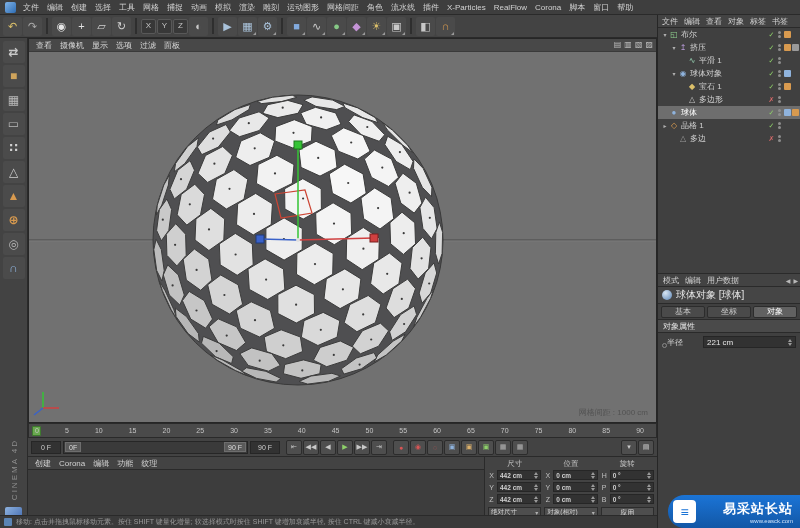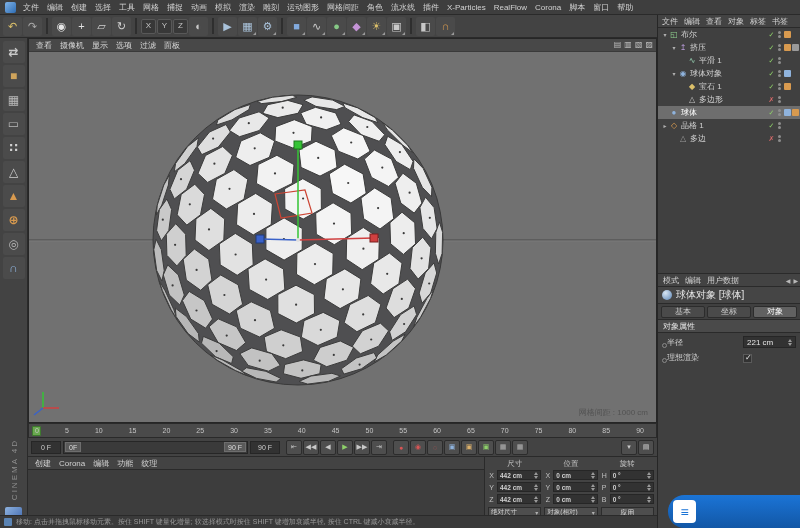--- a/index.html
+++ b/index.html
@@ -93,21 +93,21 @@
   .am-title{height:17px;display:flex;align-items:center;gap:4px;padding:0 4px;border-bottom:1px solid #2a2a2a;background:#454545;flex:none;}
   .sphere-ico{width:10px;height:10px;border-radius:50%;background:radial-gradient(circle at 35% 30%,#d6e4f2,#5b84b4);flex:none;}
   .am-title b{font-size:10px;color:#e6e6e6;font-weight:normal;}
   .am-tabs{height:16px;display:flex;align-items:center;gap:2px;padding:0 3px;border-bottom:1px solid #2a2a2a;flex:none;}
   .am-tab{flex:1;height:12px;background:#4a4a4a;border:1px solid #2c2c2c;display:flex;align-items:center;justify-content:center;color:#c8c8c8;border-radius:2px;}
   .am-tab.active{background:#616161;color:#fff;}
   .am-section{height:13px;display:flex;align-items:center;padding:0 5px;background:#4a4a4a;border-bottom:1px solid #2a2a2a;color:#e4e4e4;flex:none;}
   .afield{height:15px;display:flex;align-items:flex-end;padding:0 4px;gap:0;flex:none;}
   .adot{width:5px;height:5px;border:1px solid #8a8a8a;border-radius:50%;flex:none;}
   .alabel{width:36px;color:#cfcfcf;flex:none;white-space:nowrap;}
-  .aw{display:none;flex:1;min-width:0;margin-left:40px;}
+  .aw{display:none;flex:1;min-width:0;}
   .aw.show{display:flex;}
   .aw.stepper,.aw.dropdown{height:12px;background:#323232;border:1px solid #262626;align-items:center;padding:0 3px;color:#e4e4e4;}
   .aval{font-weight:normal;white-space:nowrap;overflow:hidden;}
   .aw .stp{margin-left:auto;}
   .aw.dropdown .ddv{margin-left:auto;}
   .aw.checkbox{align-items:center;background:none;border:none;}
   .cb{width:9px;height:9px;background:#323232;border:1px solid #5a5a5a;position:relative;}
   .cb.on::after{content:"✓";position:absolute;left:1px;top:-2px;font-size:8px;color:#eaeaea;}
   .panel-fill{flex:1;background:#404040;}
 
@@ -809,34 +809,30 @@
           <span class="alabel">半径</span>
           <span class="aw stepper show">
             <b class="aval">221 cm</b>
             <span class="stp">
               <i class="arr-up"></i>
               <i class="arr-dn"></i>
             </span>
           </span>
 
         </div>
-        <div class="afield">
-          <span class="adot"></span>
-          <span class="alabel">理想渲染</span>
-
-          <span class="aw checkbox show">
-            <span class="cb on"></span>
-          </span>
-        </div>
     </div>
     <div class="panel-fill"></div>
   </div>
 
   <div id="statusbar">
     <span class="sicon"></span>
     <span>移动: 点击并拖拽鼠标移动元素。按住 SHIFT 键量化增量; 软选择模式时按住 SHIFT 键增加衰减半径, 按住 CTRL 键减小衰减半径。</span>
   </div>
 
   <div id="watermark">
     <span class="wm-logo">≡</span>
+    <span class="wm-text">
+      <span class="wm-title">易采站长站</span>
+      <span class="wm-sub">www.easck.com</span>
+    </span>
   </div>
 
 </div>
 
 </body></html>

